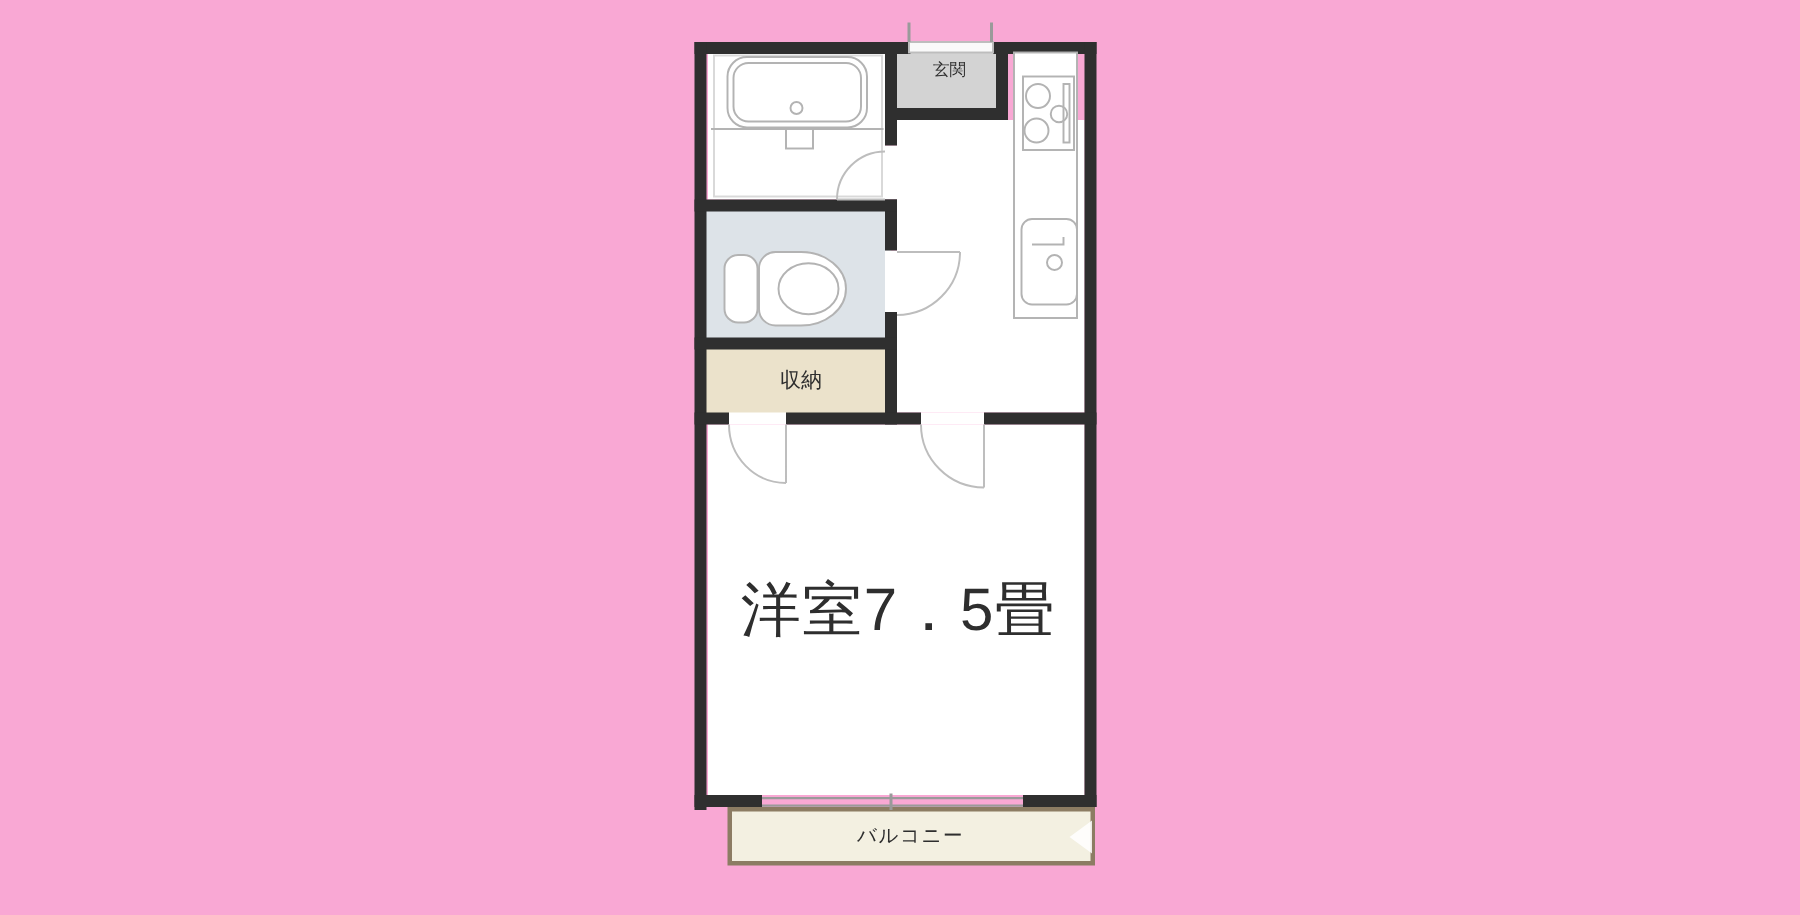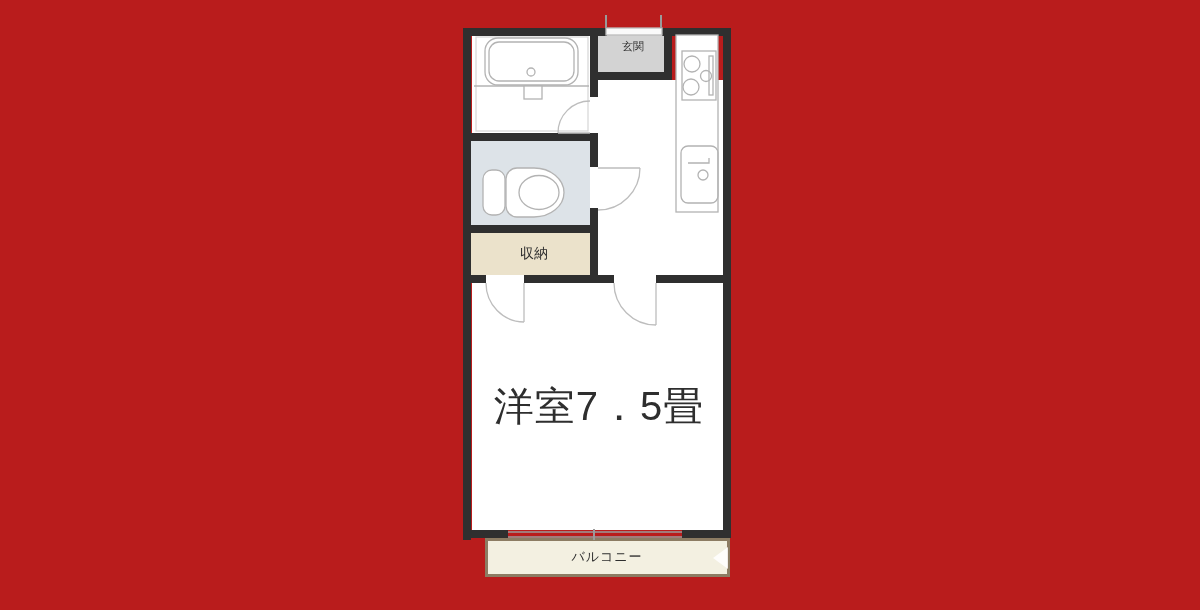--- a/index.html
+++ b/index.html
@@ -8,21 +8,21 @@
     width: 1200px;
     height: 610px;
     background: #ffffff;
     font-family: "Liberation Sans", "DejaVu Sans", sans-serif;
     overflow: hidden;
   }
   .stage {
     position: relative;
     width: 1200px;
     height: 610px;
-    background: #b91c1c;
+    background: #f9a8d4;
   }
   svg { display: block; }
   text {
     font-family: "Liberation Sans", "DejaVu Sans", sans-serif;
     user-select: none;
   }
   .label-entrance { font-size: 11px; }
   .label-storage  { font-size: 14px; }
   .label-balcony  { font-size: 13px; letter-spacing: 1px; }
   .label-main     { font-size: 40px; letter-spacing: 1px; }

